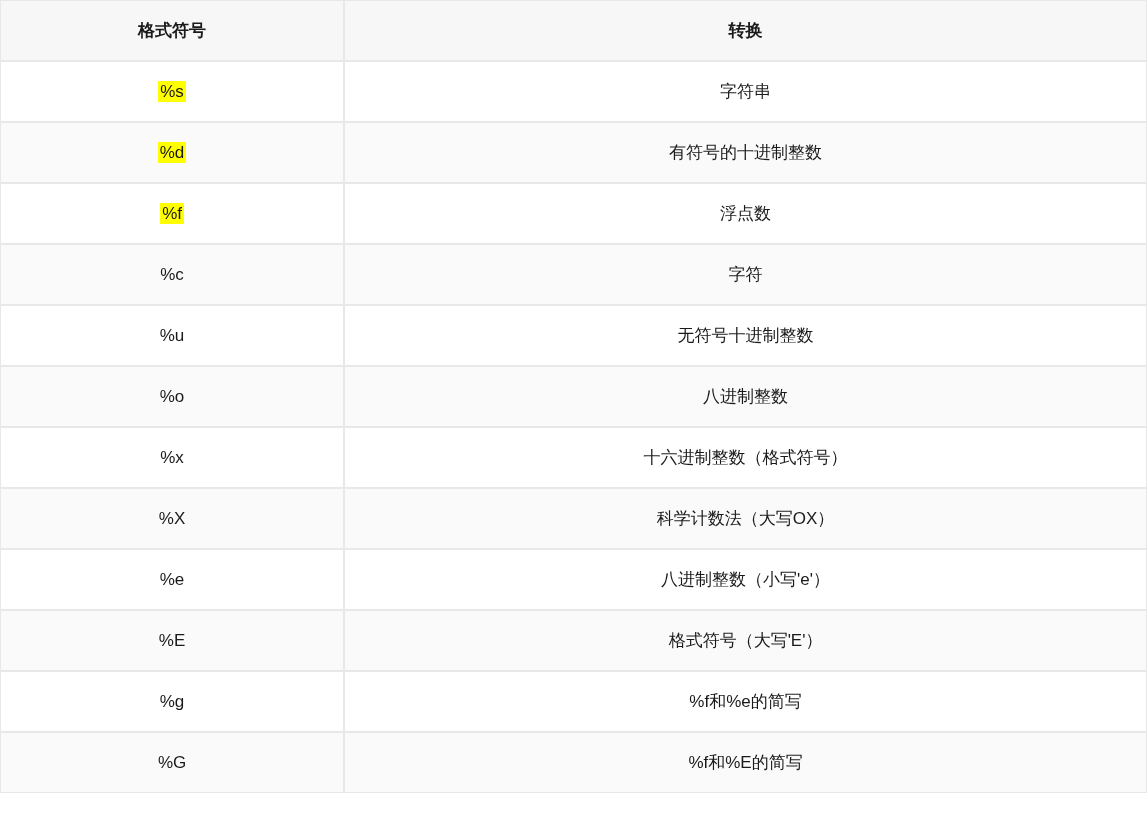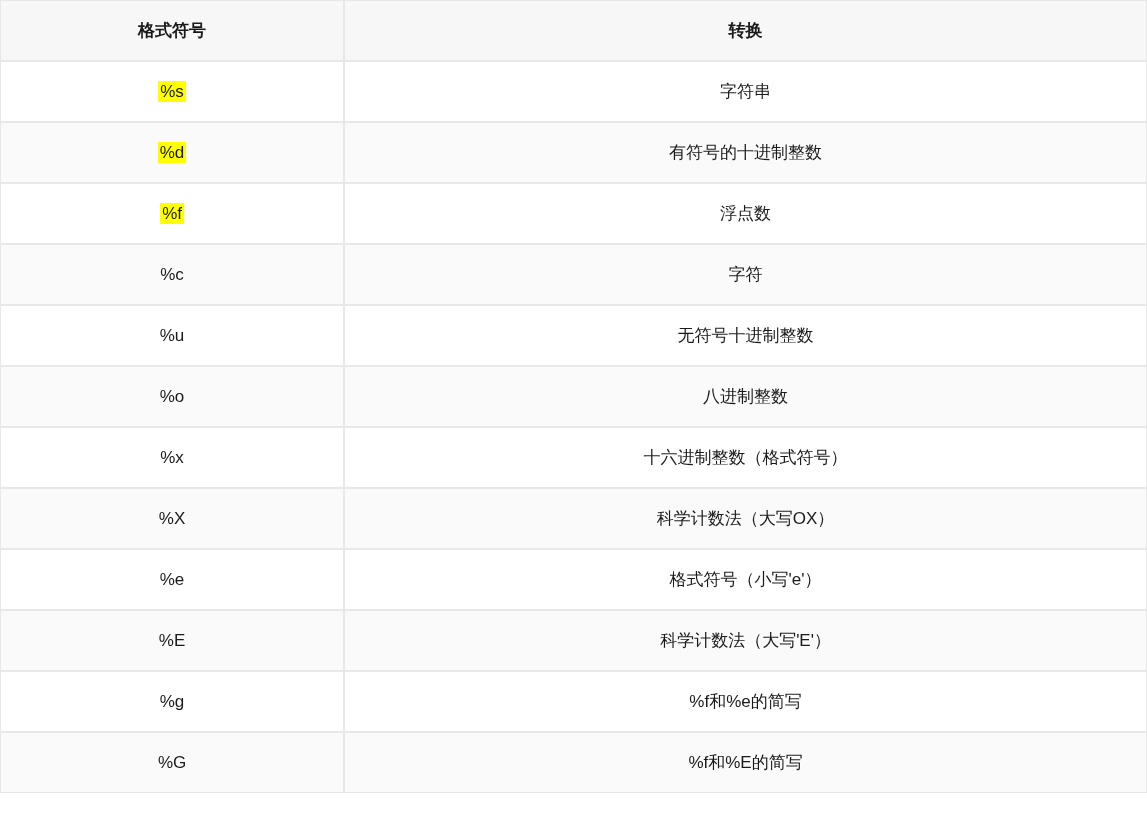--- a/index.html
+++ b/index.html
@@ -85,25 +85,25 @@
     <tr>
       <td class="col-symbol"><span>%x</span></td>
       <td class="col-desc">十六进制整数（格式符号）</td>
     </tr>
     <tr>
       <td class="col-symbol"><span>%X</span></td>
       <td class="col-desc">科学计数法（大写OX）</td>
     </tr>
     <tr>
       <td class="col-symbol"><span>%e</span></td>
-      <td class="col-desc">格式符号（小写'e'）</td>
+      <td class="col-desc">八进制整数（小写'e'）</td>
     </tr>
     <tr>
       <td class="col-symbol"><span>%E</span></td>
-      <td class="col-desc">科学计数法（大写'E'）</td>
+      <td class="col-desc">格式符号（大写'E'）</td>
     </tr>
     <tr>
       <td class="col-symbol"><span>%g</span></td>
       <td class="col-desc">%f和%e的简写</td>
     </tr>
     <tr>
       <td class="col-symbol"><span>%G</span></td>
       <td class="col-desc">%f和%E的简写</td>
     </tr>
   </tbody>

